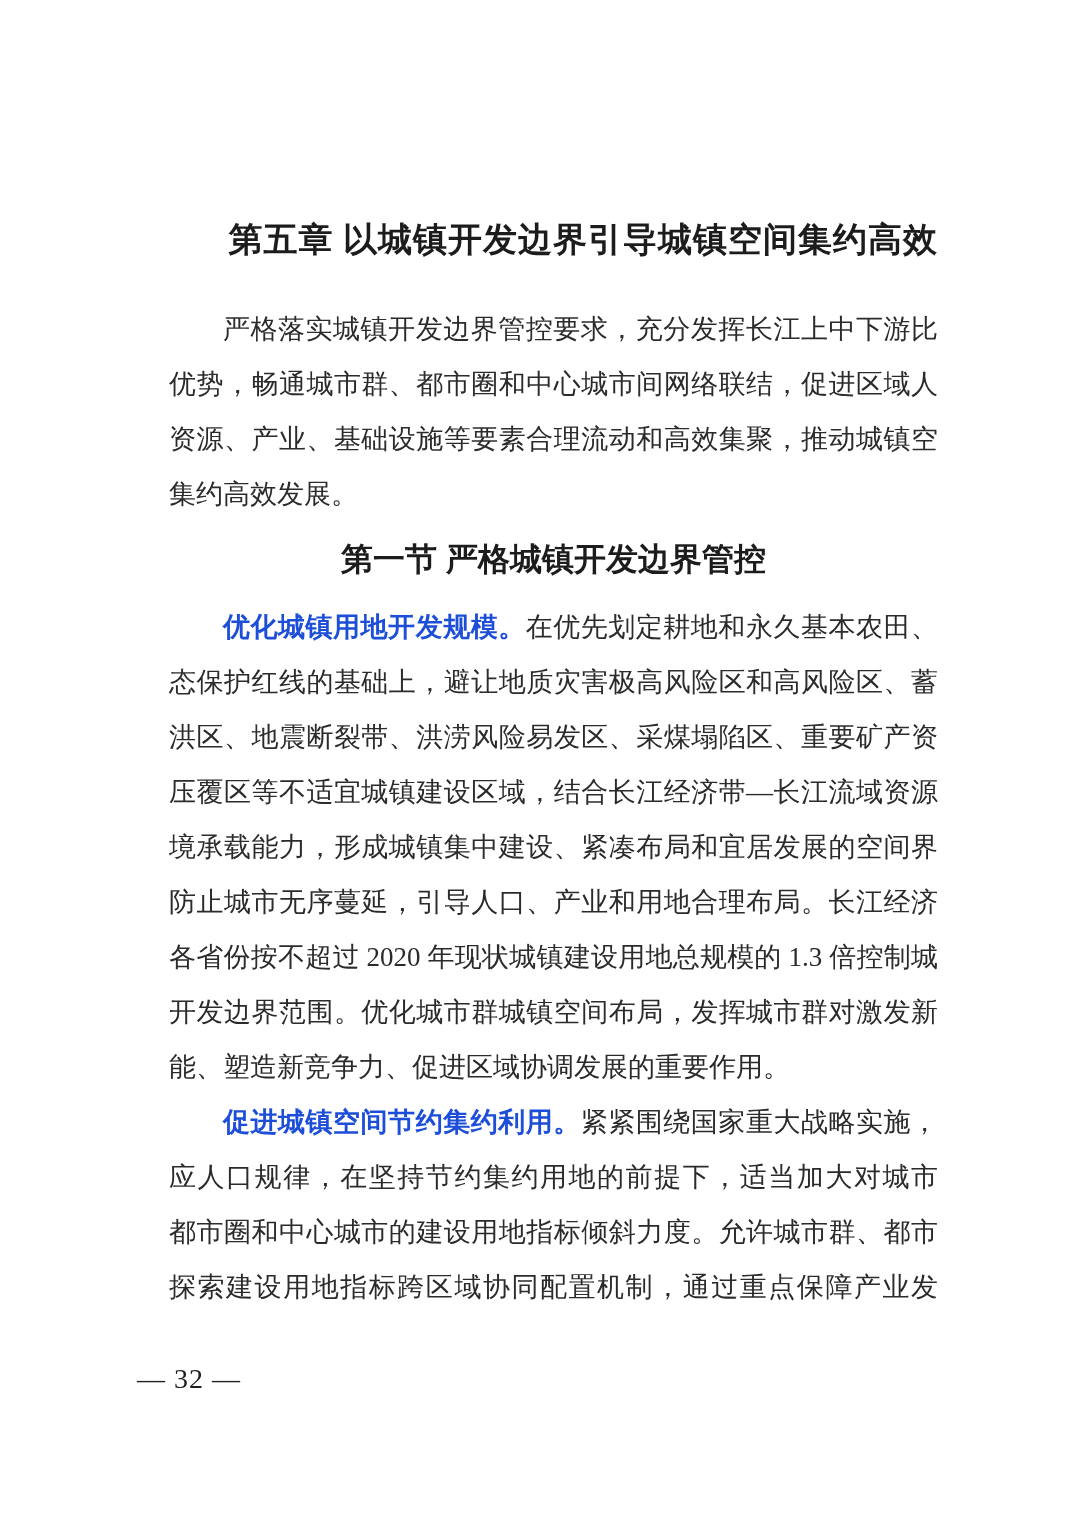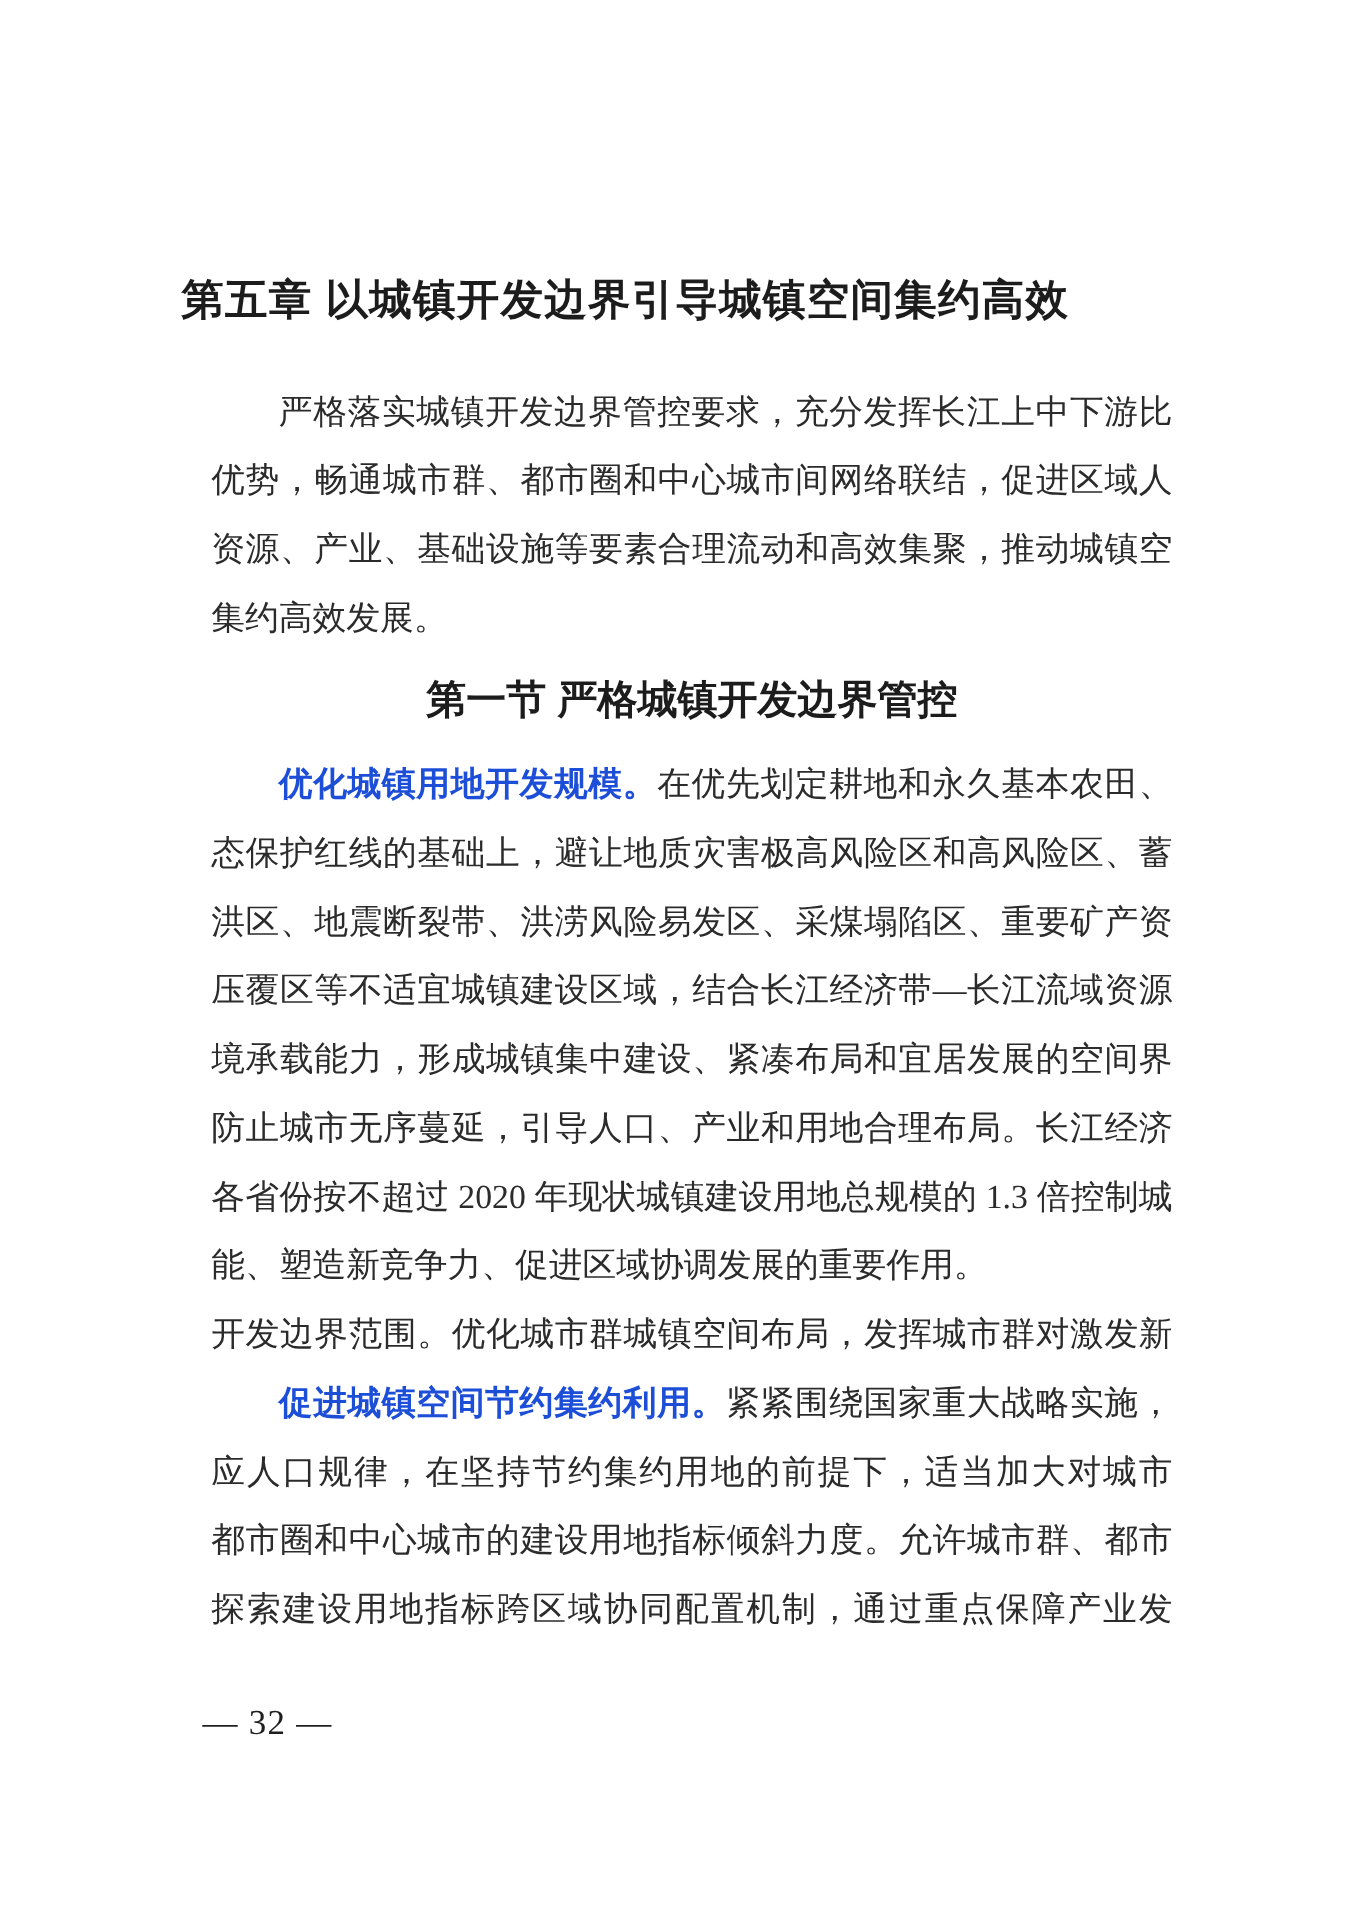--- a/index.html
+++ b/index.html
@@ -15,22 +15,22 @@
     overflow: hidden;
     font-family: "Liberation Serif", serif;
     color: #262626;
   }
   .content {
     padding: 0 142px 0 145px; 
   }
   .chapter-title {
     margin: 0;
     padding-top: 219px;
-    text-align: left;
-    font-family: Liberation Sans, sans-serif;
+    text-align: right;
+    font-family: Liberation Serif, serif;
     font-weight: 700;
     font-size: 34px;
     line-height: 42.5px;
     letter-spacing: 1px;
     color: #1c1c1c;
     white-space: nowrap;
   }
   .doc-body {
     margin-top: 40px;
     margin-left: 24px;
@@ -59,21 +59,21 @@
     font-family: "Liberation Sans", sans-serif;
     font-weight: 700;
     font-size: 32px;
     line-height: 55px;
     height: 55px;
     color: #1c1c1c;
     white-space: nowrap;
   }
   .page-number {
     position: absolute;
-    left: 162px;
+    left: 137px;
     top: 1362px;
     font-family: "Liberation Serif", serif;
     font-size: 28px;
     line-height: 34px;
     color: #1e1e1e;
     letter-spacing: 1px;
   }
 </style>
 </head>
 <body>
@@ -90,22 +90,22 @@
         </div>
         <div class="section-heading">第一节 严格城镇开发边界管控</div>
         <div class="paragraph">
           <div class="line indent"><span class="seg bold">优化城镇用地开发规模。</span><span class="seg">在优先划定耕地和永久基本农田、生</span></div>
           <div class="line"><span class="seg">态保护红线的基础上，避让地质灾害极高风险区和高风险区、蓄滞</span></div>
           <div class="line"><span class="seg">洪区、地震断裂带、洪涝风险易发区、采煤塌陷区、重要矿产资源</span></div>
           <div class="line"><span class="seg">压覆区等不适宜城镇建设区域，结合长江经济带—长江流域资源环</span></div>
           <div class="line"><span class="seg">境承载能力，形成城镇集中建设、紧凑布局和宜居发展的空间界限，</span></div>
           <div class="line"><span class="seg">防止城市无序蔓延，引导人口、产业和用地合理布局。长江经济带</span></div>
           <div class="line"><span class="seg">各省份按不超过 2020 年现状城镇建设用地总规模的 1.3 倍控制城镇</span></div>
+          <div class="line"><span class="seg">开发边界范围。优化城市群城镇空间布局，发挥城市群对激发新动</span></div>
           <div class="line lastline"><span class="seg">能、塑造新竞争力、促进区域协调发展的重要作用。</span></div>
-          <div class="line"><span class="seg">开发边界范围。优化城市群城镇空间布局，发挥城市群对激发新动</span></div>
         </div>
         <div class="paragraph">
           <div class="line indent"><span class="seg bold">促进城镇空间节约集约利用。</span><span class="seg">紧紧围绕国家重大战略实施，适</span></div>
           <div class="line"><span class="seg">应人口规律，在坚持节约集约用地的前提下，适当加大对城市群、</span></div>
           <div class="line"><span class="seg">都市圈和中心城市的建设用地指标倾斜力度。允许城市群、都市圈</span></div>
           <div class="line"><span class="seg">探索建设用地指标跨区域协同配置机制，通过重点保障产业发展、</span></div>
         </div>
       </div>
   </div>
   <div class="page-number">— 32 —</div>

